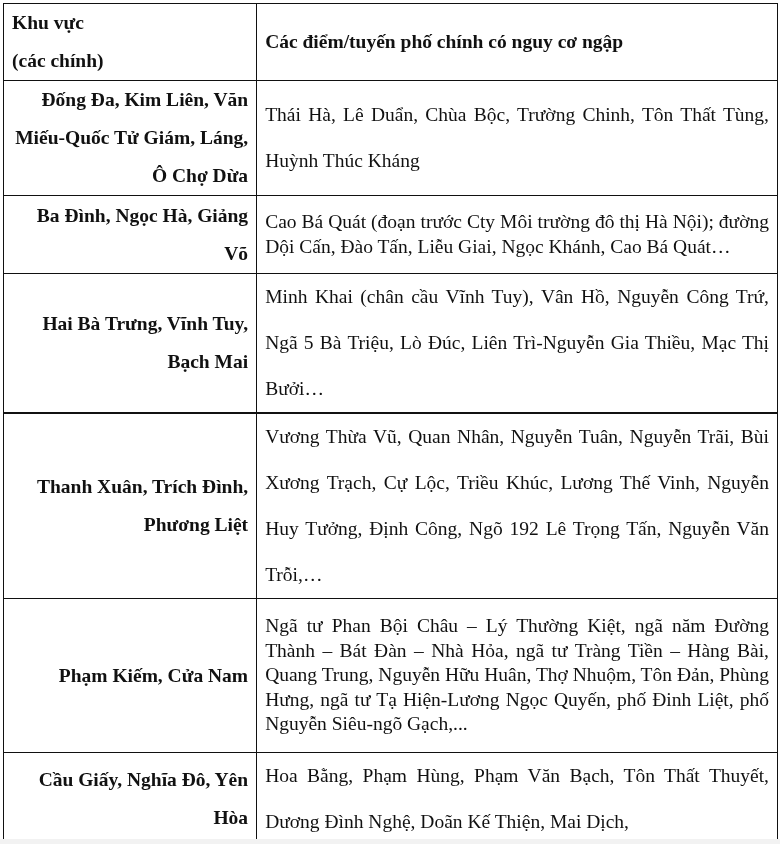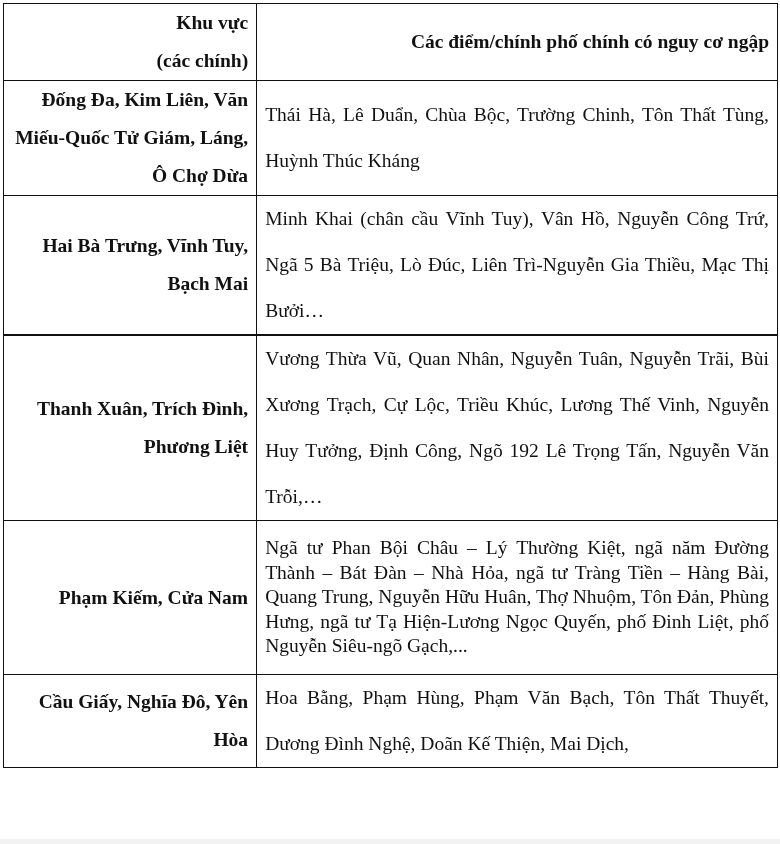--- a/index.html
+++ b/index.html
@@ -5,21 +5,21 @@
   html, body { margin: 0; padding: 0; background: #ffffff; }
   body { width: 780px; height: 844px; position: relative; overflow: hidden;
          font-family: "Liberation Serif", "DejaVu Serif", serif; color: #111; }
   .top-cut { position: absolute; left: 0; top: 0; width: 780px; height: 3px; background: #fff; }
   .doc-table { position: absolute; left: 3px; top: 3px; width: 775px;
                border-collapse: collapse; table-layout: fixed; }
   .doc-table td, .doc-table th { border: 1.6px solid #111; vertical-align: middle;
                padding: 0 8px; font-size: 19.5px; }
   .col-area { width: 243px; }
   .col-streets { width: 500px; }
-  .doc-table th { font-weight: bold; text-align: right; line-height: 38px; }
+  .doc-table th { font-weight: bold; text-align: left; line-height: 38px; }
   td.area { font-weight: bold; line-height: 38px; text-align: right; padding-left: 9px; }
   td.streets { text-align: justify; text-align-last: left; }
   .lh38 { line-height: 46px; }
   .lh25 { line-height: 24.6px; }
   .row-thick-top td { border-top-width: 2.4px; margin-top: 15px; }
   .footer-strip { position: absolute; left: 0; top: 839px; width: 780px; height: 5px; background: #f2f2f2; }
 </style>
 </head>
 <body>
 
@@ -29,27 +29,31 @@
   <colgroup>
     <col class="col-area">
     <col class="col-streets">
   </colgroup>
   <thead>
     <tr style="height:76px">
       <th>
         <div>Khu vực</div>
         <div>(các chính)</div>
       </th>
-      <th>Các điểm/chính phố chính có nguy cơ ngập</th>
+      <th>Các điểm/tuyến phố chính có nguy cơ ngập</th>
     </tr>
   </thead>
   <tbody>
     <tr style="height:111px">
       <td class="area">Đống Đa, Kim Liên, Văn Miếu-Quốc Tử Giám, Láng, Ô Chợ Dừa</td>
       <td class="streets lh38">Thái Hà, Lê Duẩn, Chùa Bộc, Trường Chinh, Tôn Thất Tùng, Huỳnh Thúc Kháng</td>
+    </tr>
+    <tr style="height:78px">
+      <td class="area">Ba Đình, Ngọc Hà, Giảng Võ</td>
+      <td class="streets lh25">Cao Bá Quát (đoạn trước Cty Môi trường đô thị Hà Nội); đường Dội Cấn, Đào Tấn, Liễu Giai, Ngọc Khánh, Cao Bá Quát…</td>
     </tr>
     <tr style="height:115px">
       <td class="area">Hai Bà Trưng, Vĩnh Tuy, Bạch Mai</td>
       <td class="streets lh38">Minh Khai (chân cầu Vĩnh Tuy), Vân Hồ, Nguyễn Công Trứ, Ngã 5 Bà Triệu, Lò Đúc, Liên Trì-Nguyễn Gia Thiều, Mạc Thị Bưởi…</td>
     </tr>
     <tr class="row-thick-top" style="height:150px">
       <td class="area">Thanh Xuân, Trích Đình, Phương Liệt</td>
       <td class="streets lh38">Vương Thừa Vũ, Quan Nhân, Nguyễn Tuân, Nguyễn Trãi, Bùi Xương Trạch, Cự Lộc, Triều Khúc, Lương Thế Vinh, Nguyễn Huy Tưởng, Định Công, Ngõ 192 Lê Trọng Tấn, Nguyễn Văn Trỗi,…</td>
     </tr>
     <tr style="height:154px">

